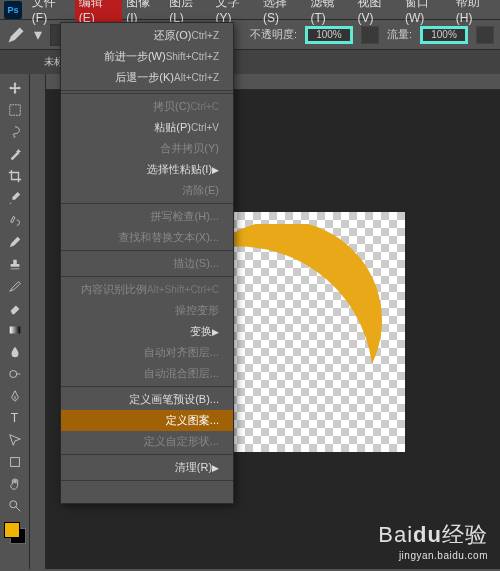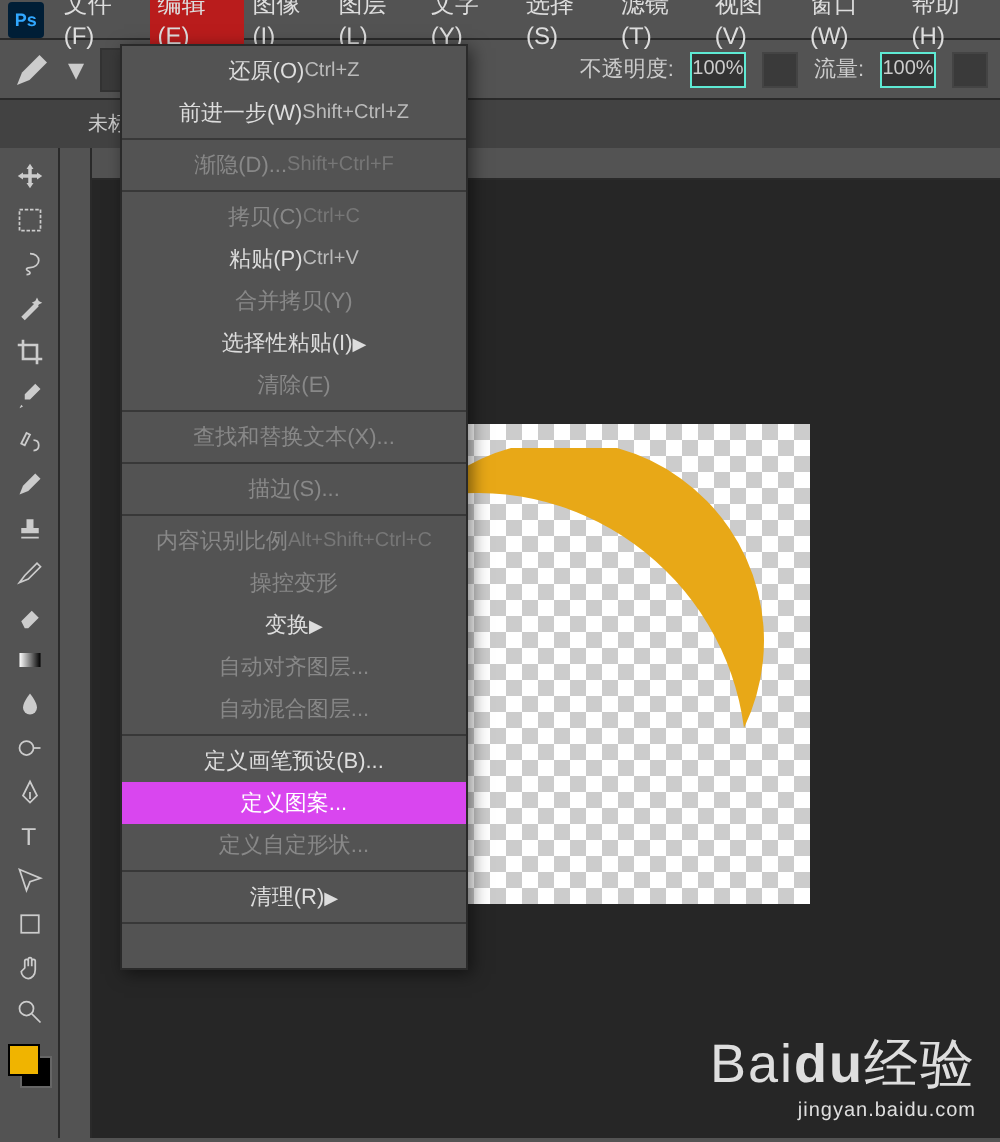--- a/index.html
+++ b/index.html
@@ -8,45 +8,45 @@
 .ps-logo{width:18px;height:18px;background:#001e36;color:#31a8ff;font-size:9px;font-weight:bold;display:flex;align-items:center;justify-content:center;border-radius:2px;margin-right:6px}
 .menubar-item{color:#ddd;font-size:12px;padding:2px 4px;cursor:default}
 .menubar-item.open{background:#b91c1c}
 .options-bar{height:30px;background:#535353;border-bottom:1px solid #2a2a2a;display:flex;align-items:center;padding:0 6px;gap:8px}
 .brush-icon{width:20px;height:20px;color:#ddd;display:flex;align-items:center;justify-content:center}
 .brush-preview{width:36px;height:22px;border:1px solid #333;background:#3a3a3a;display:flex;flex-direction:column;align-items:center;justify-content:center;position:relative}
 .brush-dot{width:4px;height:4px;background:#ccc;border-radius:50%}
 .brush-num{font-size:8px;color:#ccc;position:absolute;bottom:0}
 .opt-icon{width:18px;height:18px;border:1px solid #444;background:#3a3a3a;display:inline-block}
 .opt-label{color:#ccc;font-size:11px}
-.opt-input{width:28px;height:18px;background:#333;border:1px solid #5eead4;color:#ccc;font-size:10px;text-align:center}
+.opt-input{width:48px;height:18px;background:#333;border:3px solid #5eead4;color:#ccc;font-size:10px;text-align:center}
 .tabbar{height:24px;background:#424242;display:flex;align-items:center;padding-left:36px}
 .tab{color:#ccc;font-size:10px;padding:4px 8px}
 .main{display:flex;height:calc(100% - 76px);position:relative}
 .toolbar{width:30px;background:#535353;border-right:1px solid #2a2a2a;display:flex;flex-direction:column;align-items:center;padding-top:4px;gap:2px}
 .tool{width:24px;height:20px;display:flex;align-items:center;justify-content:center;color:#ccc;font-size:12px;cursor:default}
 .tool svg{width:14px;height:14px;fill:#ccc}
 .swatch{width:22px;height:22px;position:relative;margin-top:4px}
 .swatch-fg{width:16px;height:16px;background:#f0b400;border:1px solid #000;position:absolute;top:0;left:0}
 .swatch-bg{width:16px;height:16px;background:#000;border:1px solid #666;position:absolute;bottom:0;right:0}
 .canvas-area{flex:1;background:#262626;position:relative;display:flex;align-items:center;justify-content:center}
 .ruler-h{position:absolute;top:0;left:16px;right:0;height:16px;background:#535353;border-bottom:1px solid #2a2a2a}
 .ruler-v{position:absolute;top:0;left:0;bottom:0;width:16px;background:#535353;border-right:1px solid #2a2a2a}
 .canvas{width:240px;height:240px;background-image:linear-gradient(45deg,#ccc 25%,transparent 25%),linear-gradient(-45deg,#ccc 25%,transparent 25%),linear-gradient(45deg,transparent 75%,#ccc 75%),linear-gradient(-45deg,transparent 75%,#ccc 75%);background-size:16px 16px;background-position:0 0,0 8px,8px -8px,-8px 0;background-color:#fff;position:relative;margin-left:40px;margin-top:20px}
 .crescent{position:absolute;top:12px;left:12px;width:216px;height:216px}
 .dropdown{position:absolute;top:22px;left:60px;width:174px;background:#535353;border:1px solid #2a2a2a;box-shadow:2px 2px 8px rgba(0,0,0,.5);z-index:100;padding:2px 0}
-.dd-item{display:flex;align-items:center;justify-content:center;padding:3px 14px;font-size:11px;color:#ddd;cursor:default;white-space:nowrap;min-height:18px}
-.dd-item.highlighted{background:#d946ef;color:#fff}
+.dd-item{display:flex;align-items:center;justify-content:flex-end;padding:3px 14px;font-size:11px;color:#ddd;cursor:default;white-space:nowrap;min-height:18px}
+.dd-item.highlighted{background:#a16207;color:#fff}
 .dd-item.disabled{color:#888}
 .dd-item .arrow{font-size:9px}
 .dd-sep{height:1px;background:#383838;margin:2px 0}
 .shortcut{color:#bbb;font-size:10px;margin-left:0}
 .dd-item.disabled .shortcut{color:#777}
 .watermark{position:absolute;bottom:10px;right:12px;text-align:right;color:#fff;opacity:.85}
-.wm-main{font-size:27px;font-weight:300;letter-spacing:1px}
+.wm-main{font-size:22px;font-weight:300;letter-spacing:1px}
 .wm-main b{font-weight:bold}
 .wm-sub{font-size:10px;letter-spacing:.5px}
 </style>
 </head>
 <body>
 
 <div class="menubar">
   <div class="ps-logo">Ps</div>
   <div class="menubar-items" id="menubar-items" style="display:flex">
       <div class="menubar-item">文件(F)</div>
@@ -217,45 +217,48 @@
 
 <div class="dropdown" id="edit-dropdown">
     <div class="dd-item">
       <span>还原(O)</span>
       <span class="shortcut">Ctrl+Z</span>
     </div>
     <div class="dd-item">
       <span>前进一步(W)</span>
       <span class="shortcut">Shift+Ctrl+Z</span>
     </div>
-    <div class="dd-sep"></div>
-    <div class="dd-item disabled">
-      <span>渐隐(D)...</span>
-      <span class="shortcut">Shift+Ctrl+F</span>
-    </div>
+    <div class="dd-item">
+      <span>后退一步(K)</span>
+      <span class="shortcut">Alt+Ctrl+Z</span>
+    </div>
+    <div class="dd-sep"></div>
     <div class="dd-sep"></div>
     <div class="dd-item disabled">
       <span>拷贝(C)</span>
       <span class="shortcut">Ctrl+C</span>
     </div>
     <div class="dd-item">
       <span>粘贴(P)</span>
       <span class="shortcut">Ctrl+V</span>
     </div>
     <div class="dd-item disabled">
       <span>合并拷贝(Y)</span>
     </div>
     <div class="dd-item">
       <span>选择性粘贴(I)</span>
       <span class="arrow">▶</span>
     </div>
     <div class="dd-item disabled">
       <span>清除(E)</span>
     </div>
     <div class="dd-sep"></div>
+    <div class="dd-item disabled">
+      <span>拼写检查(H)...</span>
+    </div>
     <div class="dd-item disabled">
       <span>查找和替换文本(X)...</span>
     </div>
     <div class="dd-sep"></div>
     <div class="dd-item disabled">
       <span>描边(S)...</span>
     </div>
     <div class="dd-sep"></div>
     <div class="dd-item disabled">
       <span>内容识别比例</span>

